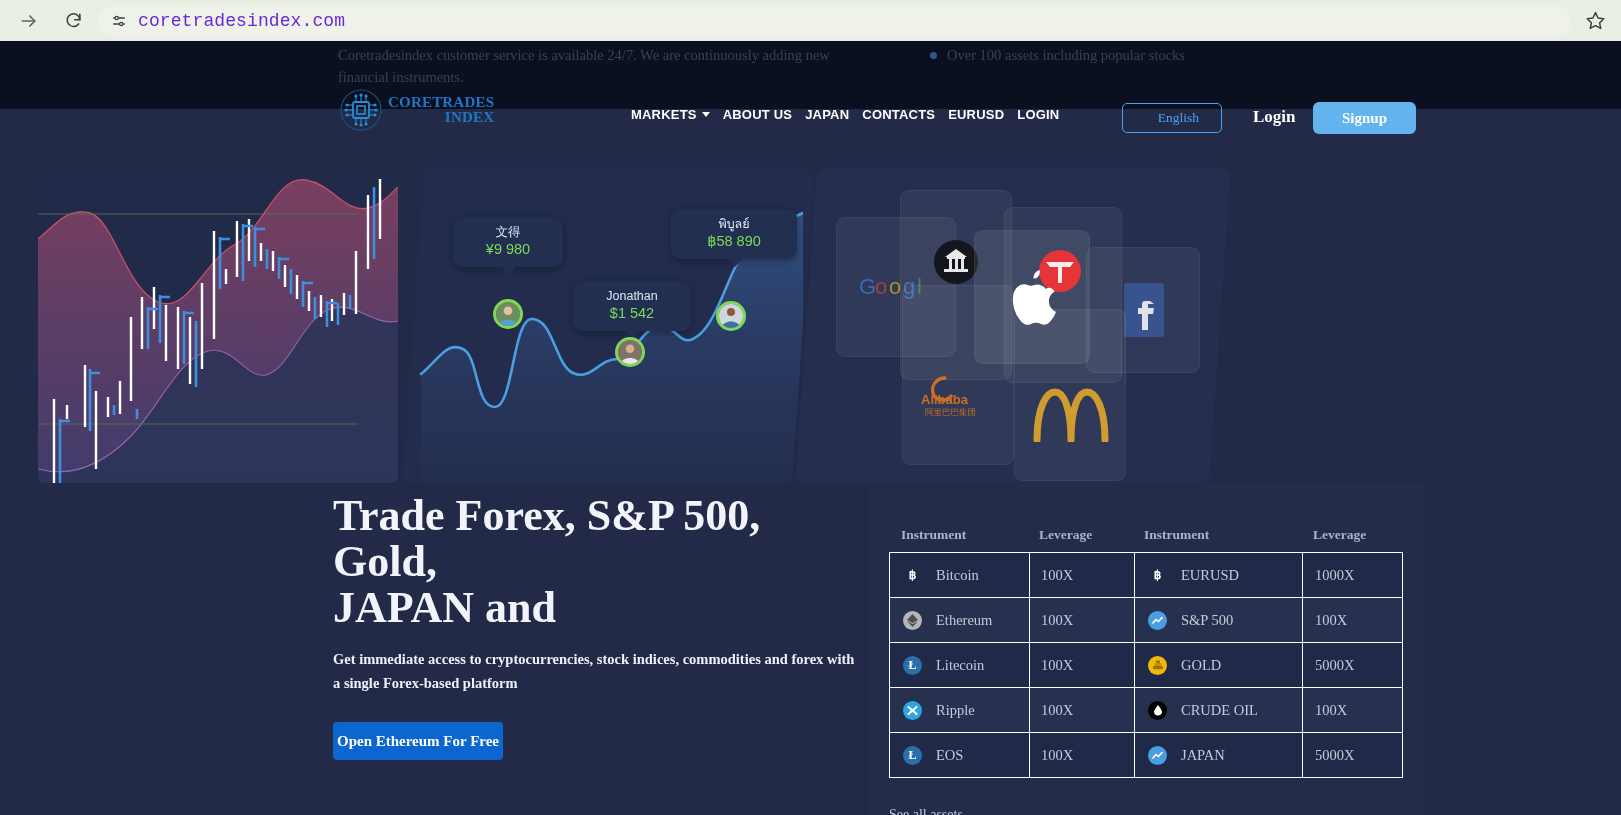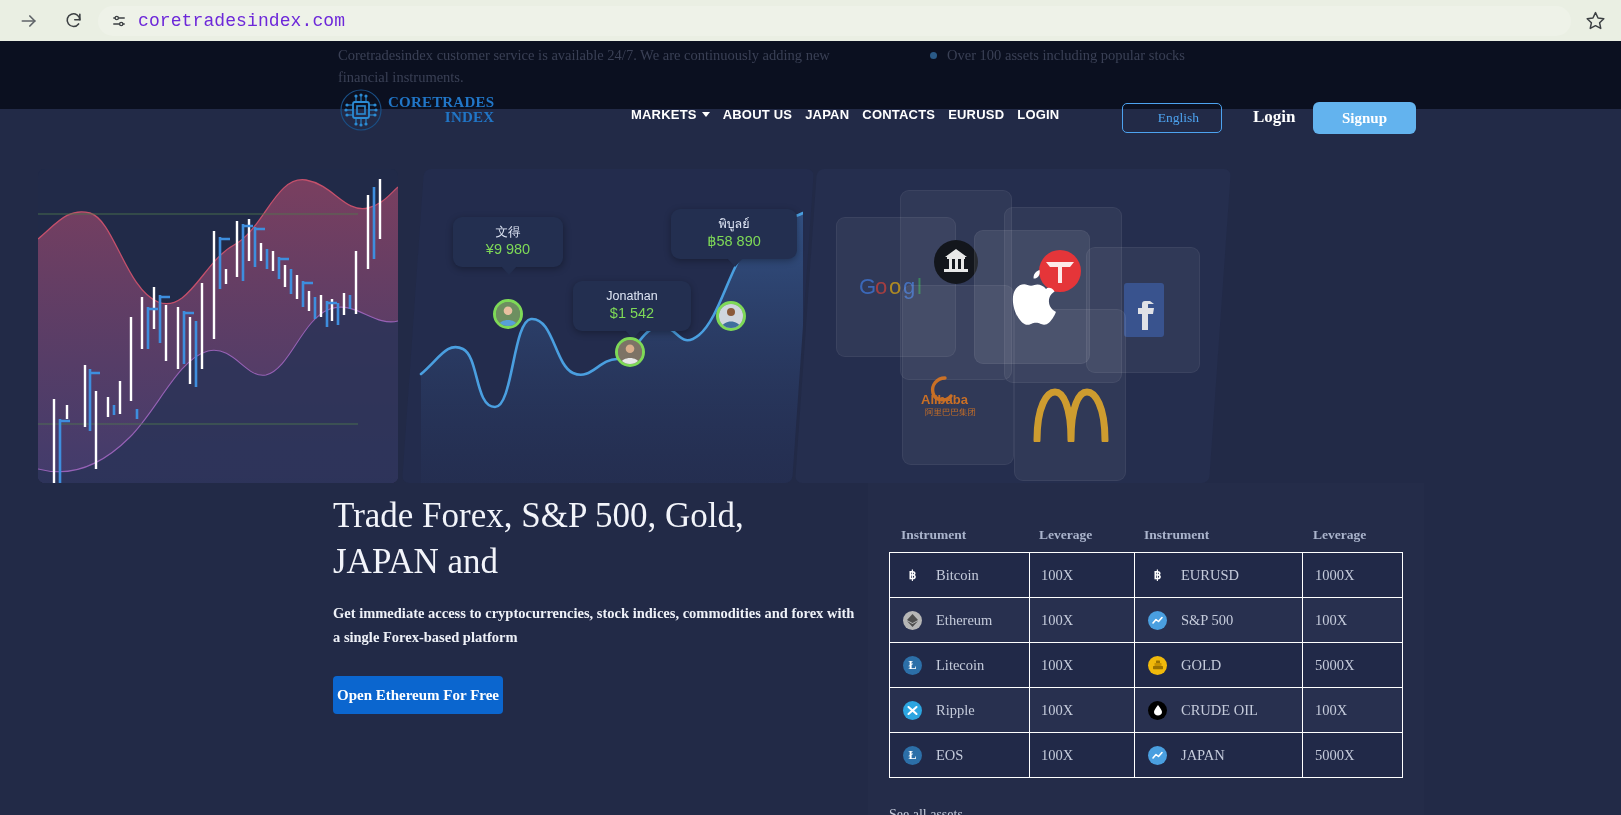--- a/index.html
+++ b/index.html
@@ -163,22 +163,22 @@
     position: absolute; border-radius: 9px;
     background: rgba(255,255,255,.055);
     border: 1px solid rgba(255,255,255,.05);
     display: flex; align-items: center; justify-content: center;
   }
 
   
   .copy { position: absolute; left: 333px; top: 452px; width: 540px; z-index: 4; }
   .headline {
     font-family: "Liberation Serif", serif;
-    color: #f2f4fa; font-size: 35px; line-height: 46px;
-    font-weight: normal;
+    color: #f2f4fa; font-size: 44px; line-height: 46px;
+    font-weight: bold;
   }
   .subcopy {
     margin-top: 16px;
     font-family: "Liberation Serif", serif;
     color: #eef1f8; font-size: 14.5px; line-height: 24px;
     font-weight: bold; width: 528px;
   }
   .cta {
     margin-top: 27px;
     display: inline-flex; align-items: center; justify-content: center;

